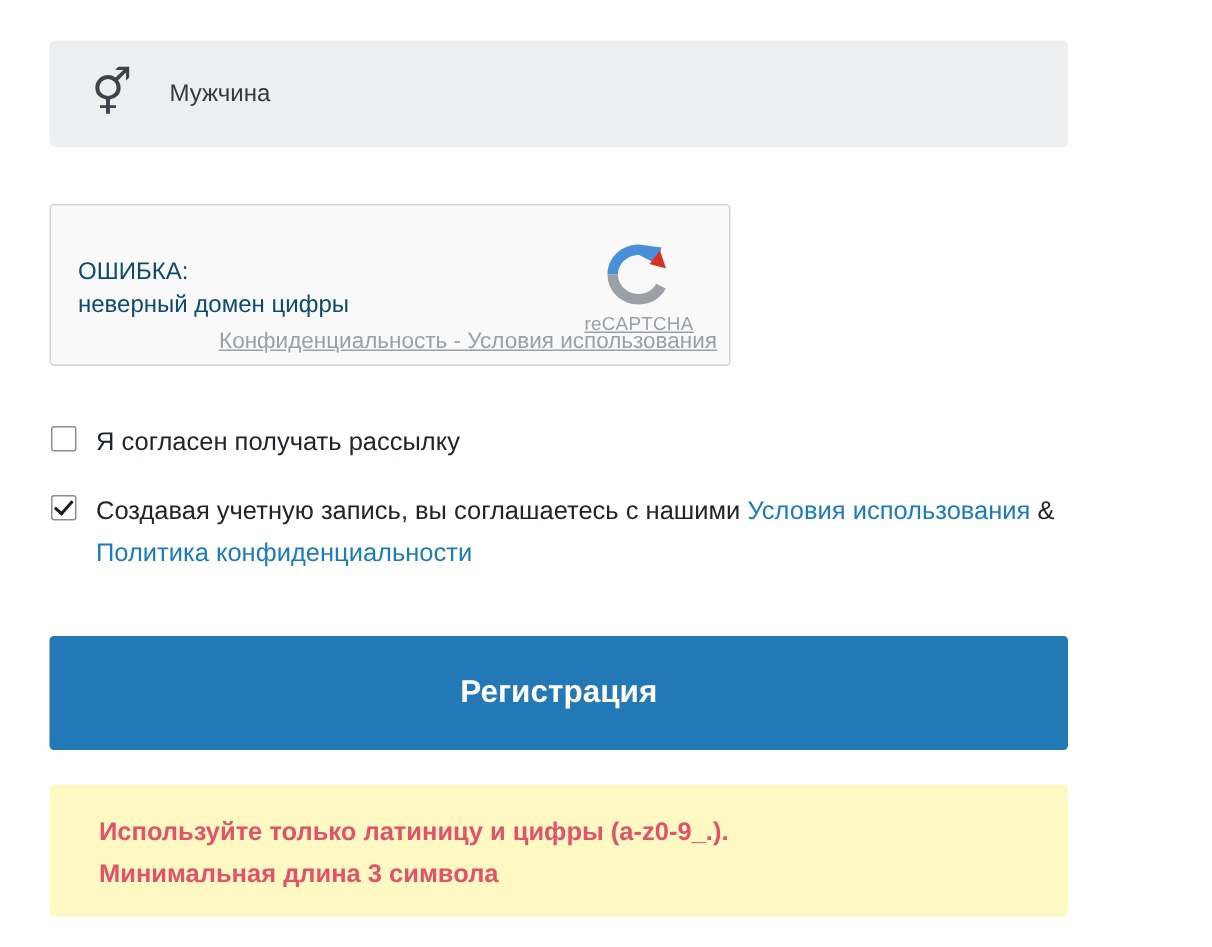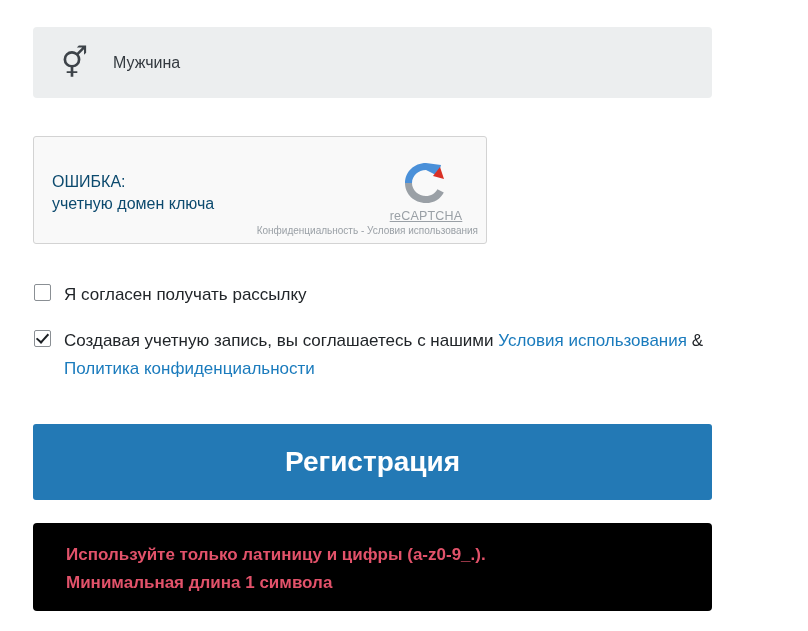--- a/index.html
+++ b/index.html
@@ -87,23 +87,24 @@
     font-size: 12.5px;
     color: #9aa0a6;
     letter-spacing: 0.2px;
     margin-top: -6px;
     text-decoration: underline;
   }
   .recaptcha-terms {
     position: absolute;
     right: 8px;
     bottom: 7px;
-    font-size: 10px;
+    font-size: 15px;
     color: #9aa0a6;
     white-space: nowrap;
+    text-decoration: underline;
   }
 
   
   .check-row {
     position: absolute;
     display: flex;
     align-items: flex-start;
   }
   .check-row.first { left: 34px; top: 281px; width: 680px; }
   .check-row.second { left: 34px; top: 327px; width: 680px; }
@@ -149,34 +150,34 @@
   .submit-btn {
     position: absolute;
     left: 33px;
     top: 424px;
     width: 679px;
     height: 76px;
     background: #2379b5;
     border: none;
     border-radius: 3px;
     color: #ffffff;
-    font-size: 28px;
+    font-size: 21px;
     font-weight: bold;
     font-family: "Liberation Sans", sans-serif;
     cursor: pointer;
   }
 
   
   .alert {
     position: absolute;
     left: 33px;
     top: 523px;
     width: 679px;
     height: 88px;
-    background: #000000;
+    background: #fef9c3;
     border-radius: 4px;
     box-sizing: border-box;
     padding: 18px 0 0 33px;
   }
   .alert-line {
     color: #e2526a;
     font-size: 17px;
     line-height: 28px;
     font-weight: bold;
   }
@@ -187,21 +188,21 @@
 <div class="page">
 
   <div class="gender-field">
     <span class="gender-icon">⚥</span>
     <span class="gender-label">Мужчина</span>
   </div>
 
   <div class="recaptcha">
     <div class="recaptcha-error">
       <div>ОШИБКА:</div>
-      <div>учетную домен ключа</div>
+      <div>неверный домен цифры</div>
     </div>
     <div class="recaptcha-logo">
       <div class="recaptcha-mark">
         <svg width="64" height="64" viewBox="0 0 64 64" aria-hidden="true">
           <path d="M32 12 C20 12 11 21 11 32 L18 32 C18 24.8 24.3 19 32 19 Z" fill="#4a90d9"></path>
           <path d="M32 12 L32 19 L44 25 L47 14 Z" fill="#4a90d9"></path>
           <path d="M46 16 L50 28 L39 25 Z" fill="#d93025"></path>
           <path d="M11 32 C11 43 20 52 32 52 C40 52 46.6 47.8 49.8 41.4 L43.4 38.2 C41.2 42.4 36.9 45 32 45 C24.3 45 18 39.2 18 32 Z" fill="#9aa0a6"></path>
         </svg>
       </div>
@@ -219,16 +220,16 @@
 
   <div class="check-row first">
     <span class="box"></span>
     <span class="check-text">Я согласен получать рассылку</span>
   </div>
 
   <button class="submit-btn">Регистрация</button>
 
   <div class="alert">
     <div class="alert-line">Используйте только латиницу и цифры (a-z0-9_.).</div>
-    <div class="alert-line">Минимальная длина 1 символа</div>
+    <div class="alert-line">Минимальная длина 3 символа</div>
   </div>
 
 </div>
 
 </body></html>

